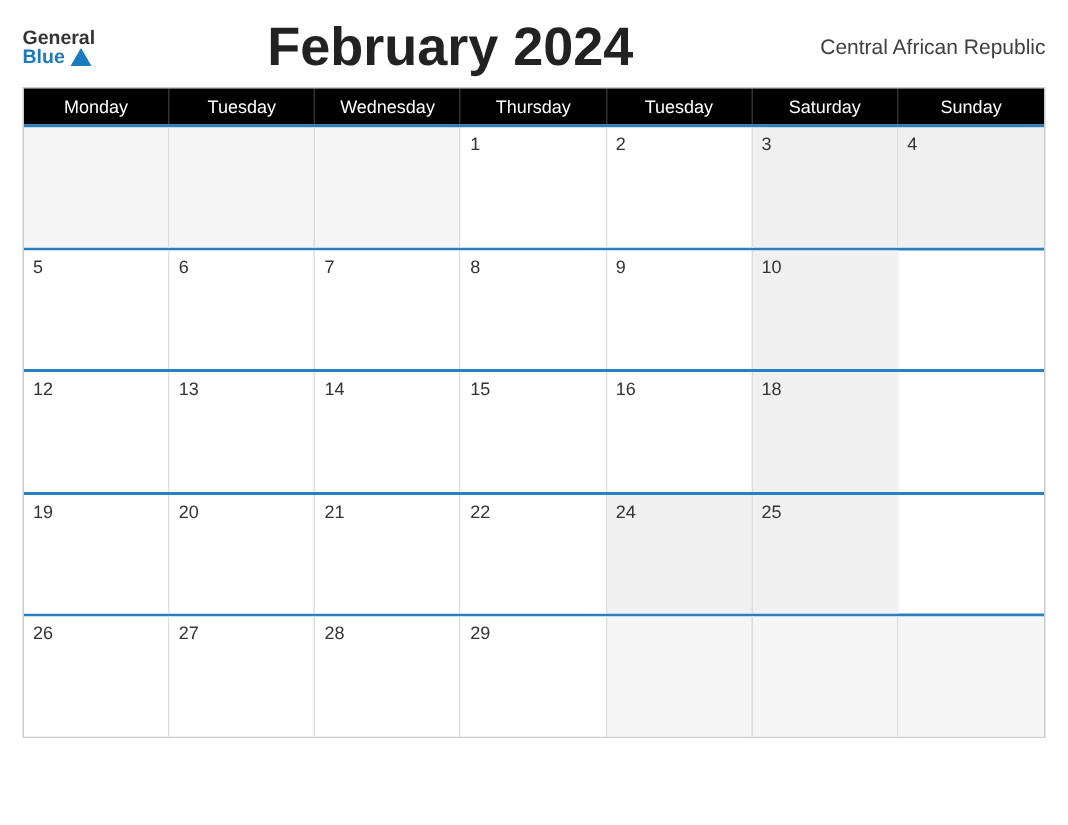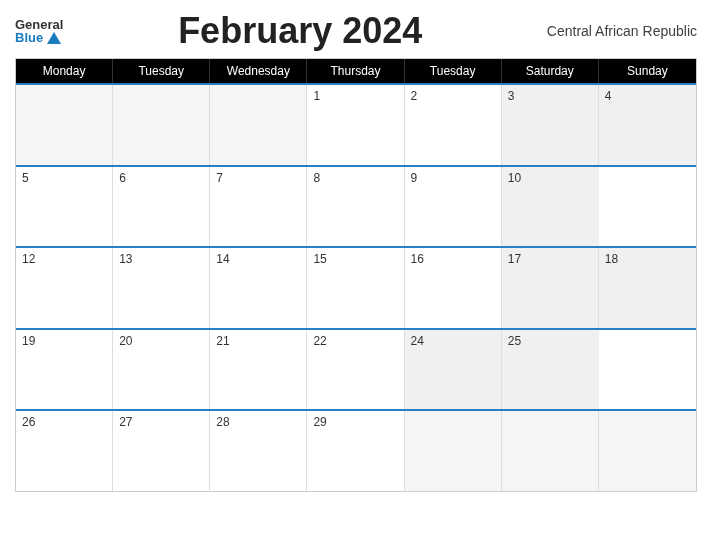--- a/index.html
+++ b/index.html
@@ -201,23 +201,20 @@
           <div class="cal-cell">
             <span class="day-num">14</span>
           </div>
           <div class="cal-cell">
             <span class="day-num">15</span>
           </div>
           <div class="cal-cell">
             <span class="day-num">16</span>
           </div>
           <div class="cal-cell weekend">
-            <span class="day-num">17</span>
-          </div>
-          <div class="cal-cell weekend">
             <span class="day-num">18</span>
           </div>
         </div>
         <div class="cal-week">
           <div class="cal-cell">
             <span class="day-num">19</span>
           </div>
           <div class="cal-cell">
             <span class="day-num">20</span>
           </div>

